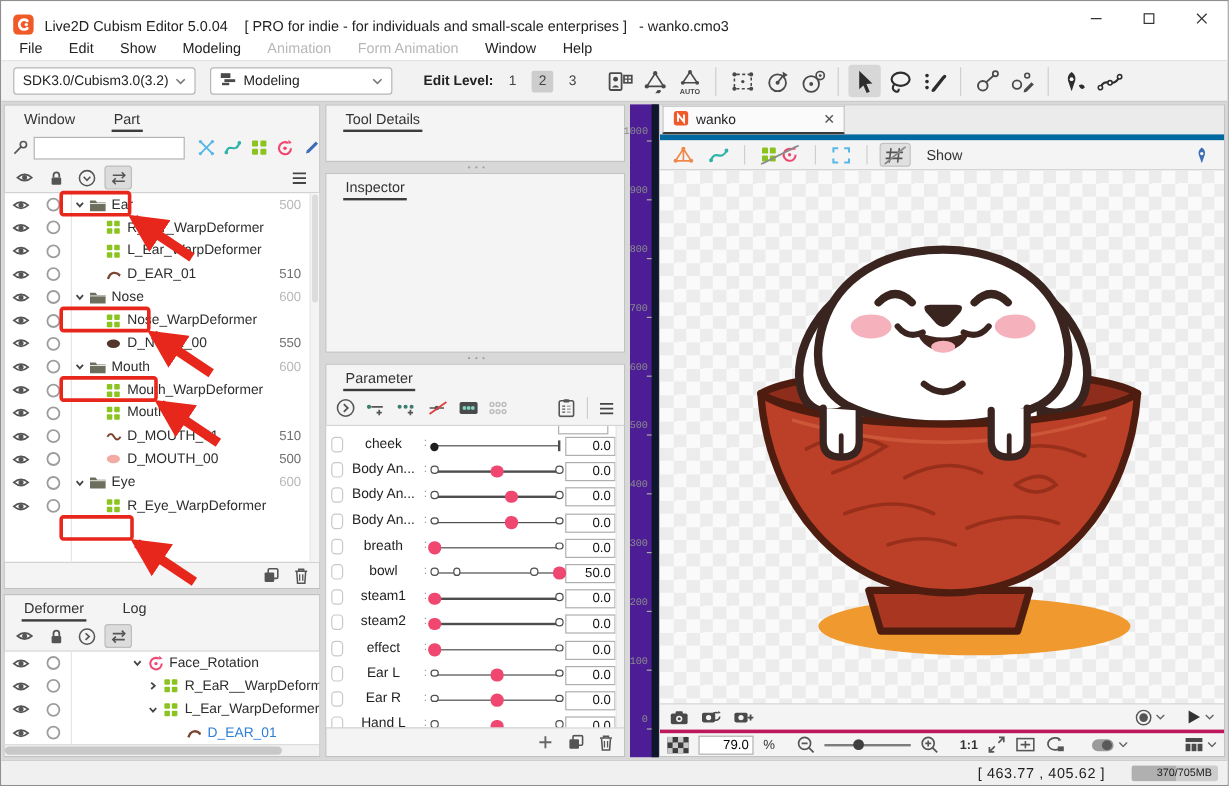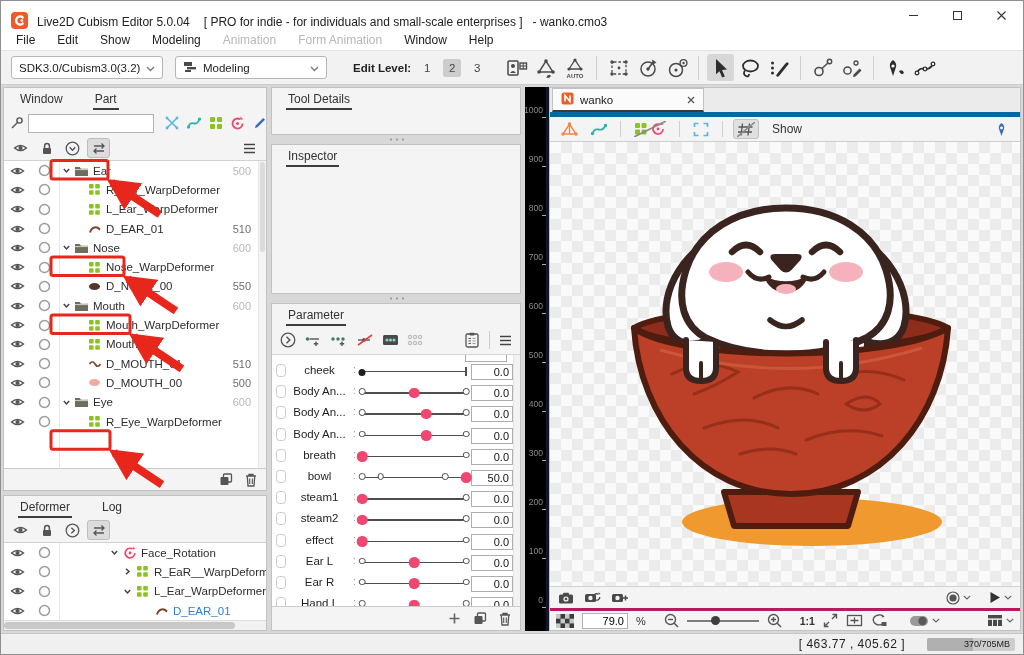--- a/index.html
+++ b/index.html
@@ -82,21 +82,21 @@
   .pname{width:61px;flex:0 0 61px;text-align:center;font-size:11.5px;color:#1e1e1e;white-space:nowrap;overflow:hidden;}
   .pcolon{width:9px;flex:0 0 9px;color:#999;font-size:10px;text-align:center;}
   .ptrack{position:relative;width:104px;flex:0 0 104px;height:16px;margin:0 5px 0 3px;}
   .ptrack .line{position:absolute;left:0;right:0;top:7px;height:1.4px;background:#4e4e4e;}
   .key{position:absolute;top:3px;width:6.6px;height:6.6px;border:1.7px solid #4e4e4e;border-radius:50%;background:#fff;transform:translateX(-50%);}
   .dotp{position:absolute;top:2.5px;width:10.5px;height:10.5px;border-radius:50%;background:#ef476f;transform:translateX(-50%);}
   .dotb{position:absolute;top:4.5px;width:7px;height:7px;border-radius:50%;background:#1e1e1e;transform:translateX(-50%);}
   .endtick{position:absolute;right:-1px;top:3px;width:1.6px;height:9px;background:#4e4e4e;}
   .pval{width:42px;flex:0 0 42px;height:16px;border:1px solid #aeaeae;background:#fff;font-size:11px;text-align:right;padding:0 3px;color:#111;font-family:"Liberation Sans",sans-serif;}
   
-  .ruler{width:24px;flex:0 0 24px;background:#000000;border-right:3px solid #0f172a;position:relative;font-size:8.5px;color:#8c8c8c;margin:2px 0 2px 2px;}
+  .ruler{width:24px;flex:0 0 24px;background:#4c1d95;border-right:6px solid #0f172a;position:relative;font-size:8.5px;color:#8c8c8c;margin:2px 0 2px 2px;font-family:Liberation Mono, monospace;}
   .rtick{position:absolute;right:3px;}
   .rline{position:absolute;right:0;width:4px;height:1px;background:#ababab;}
   .canvas-col{flex:1;display:flex;flex-direction:column;min-width:0;margin:2px 2px 2px 0;border:1px solid #c2c2c2;background:#efefef;}
   .ctabbar{flex:0 0 26px;display:flex;align-items:flex-end;background:#ebebeb;border-bottom:5px solid #0369a1;}
   .ctab{width:152px;height:24px;background:#fbfbfb;border:1px solid #c2c2c2;border-bottom:2px solid #3a3a3a;
     display:flex;align-items:center;gap:6px;padding:0 8px;font-size:11.5px;color:#222;margin-left:2px;}
   .ctab .x{margin-left:auto;}
   .cviewbar{flex:0 0 25px;display:flex;align-items:center;background:#f4f4f4;border-bottom:1px solid #cecece;padding:0 8px;gap:7px;font-size:12px;color:#333;}
   .cbtn{height:20px;padding:0 3px;display:flex;align-items:center;border-radius:3px;}
   .cbtn.pressed{background:#e0e0e0;border:1px solid #c2c2c2;}
@@ -110,21 +110,21 @@
   .czoombar{flex:0 0 22px;display:flex;align-items:center;background:#f4f4f4;border-top:3px solid #be185d;padding:0 6px;gap:8px;font-size:11px;color:#333;}
   .zoominput{width:46px;height:16px;border:1px solid #b0b0b0;background:#fff;font-size:11px;text-align:right;padding:0 3px;font-family:"Liberation Sans",sans-serif;}
   .zslider{position:relative;width:72px;height:12px;}
   .zslider .zl{position:absolute;left:0;right:0;top:5.5px;height:1.5px;background:#7d7d7d;}
   .zslider .zd{position:absolute;left:34%;top:1.5px;width:9px;height:9px;border-radius:50%;background:#3f3f3f;}
   .ratio{font-weight:bold;font-size:10.5px;}
   .zright{margin-left:auto;display:flex;align-items:center;gap:4px;}
   
   .statusbar{flex:0 0 21px;background:#f0f0f0;border-top:1px solid #c6c6c6;display:flex;align-items:center;justify-content:flex-end;font-size:12px;color:#222;}
   .coords{margin-right:22px;letter-spacing:.5px;}
-  .membar{width:88px;height:13px;background:#cdcdcd;border-radius:2px;position:relative;overflow:hidden;margin-right:8px;}
+  .membar{width:72px;height:13px;background:#cdcdcd;border-radius:2px;position:relative;overflow:hidden;margin-right:8px;}
   .memfill{position:absolute;left:0;top:0;bottom:0;background:#b0b0b0;}
   .memtext{position:absolute;right:5px;top:1.5px;font-size:9px;color:#222;}
 </style>
 </head>
 <body>
 
 <div class="window">
 
   <div class="titlebar">
     <span class="logo">

